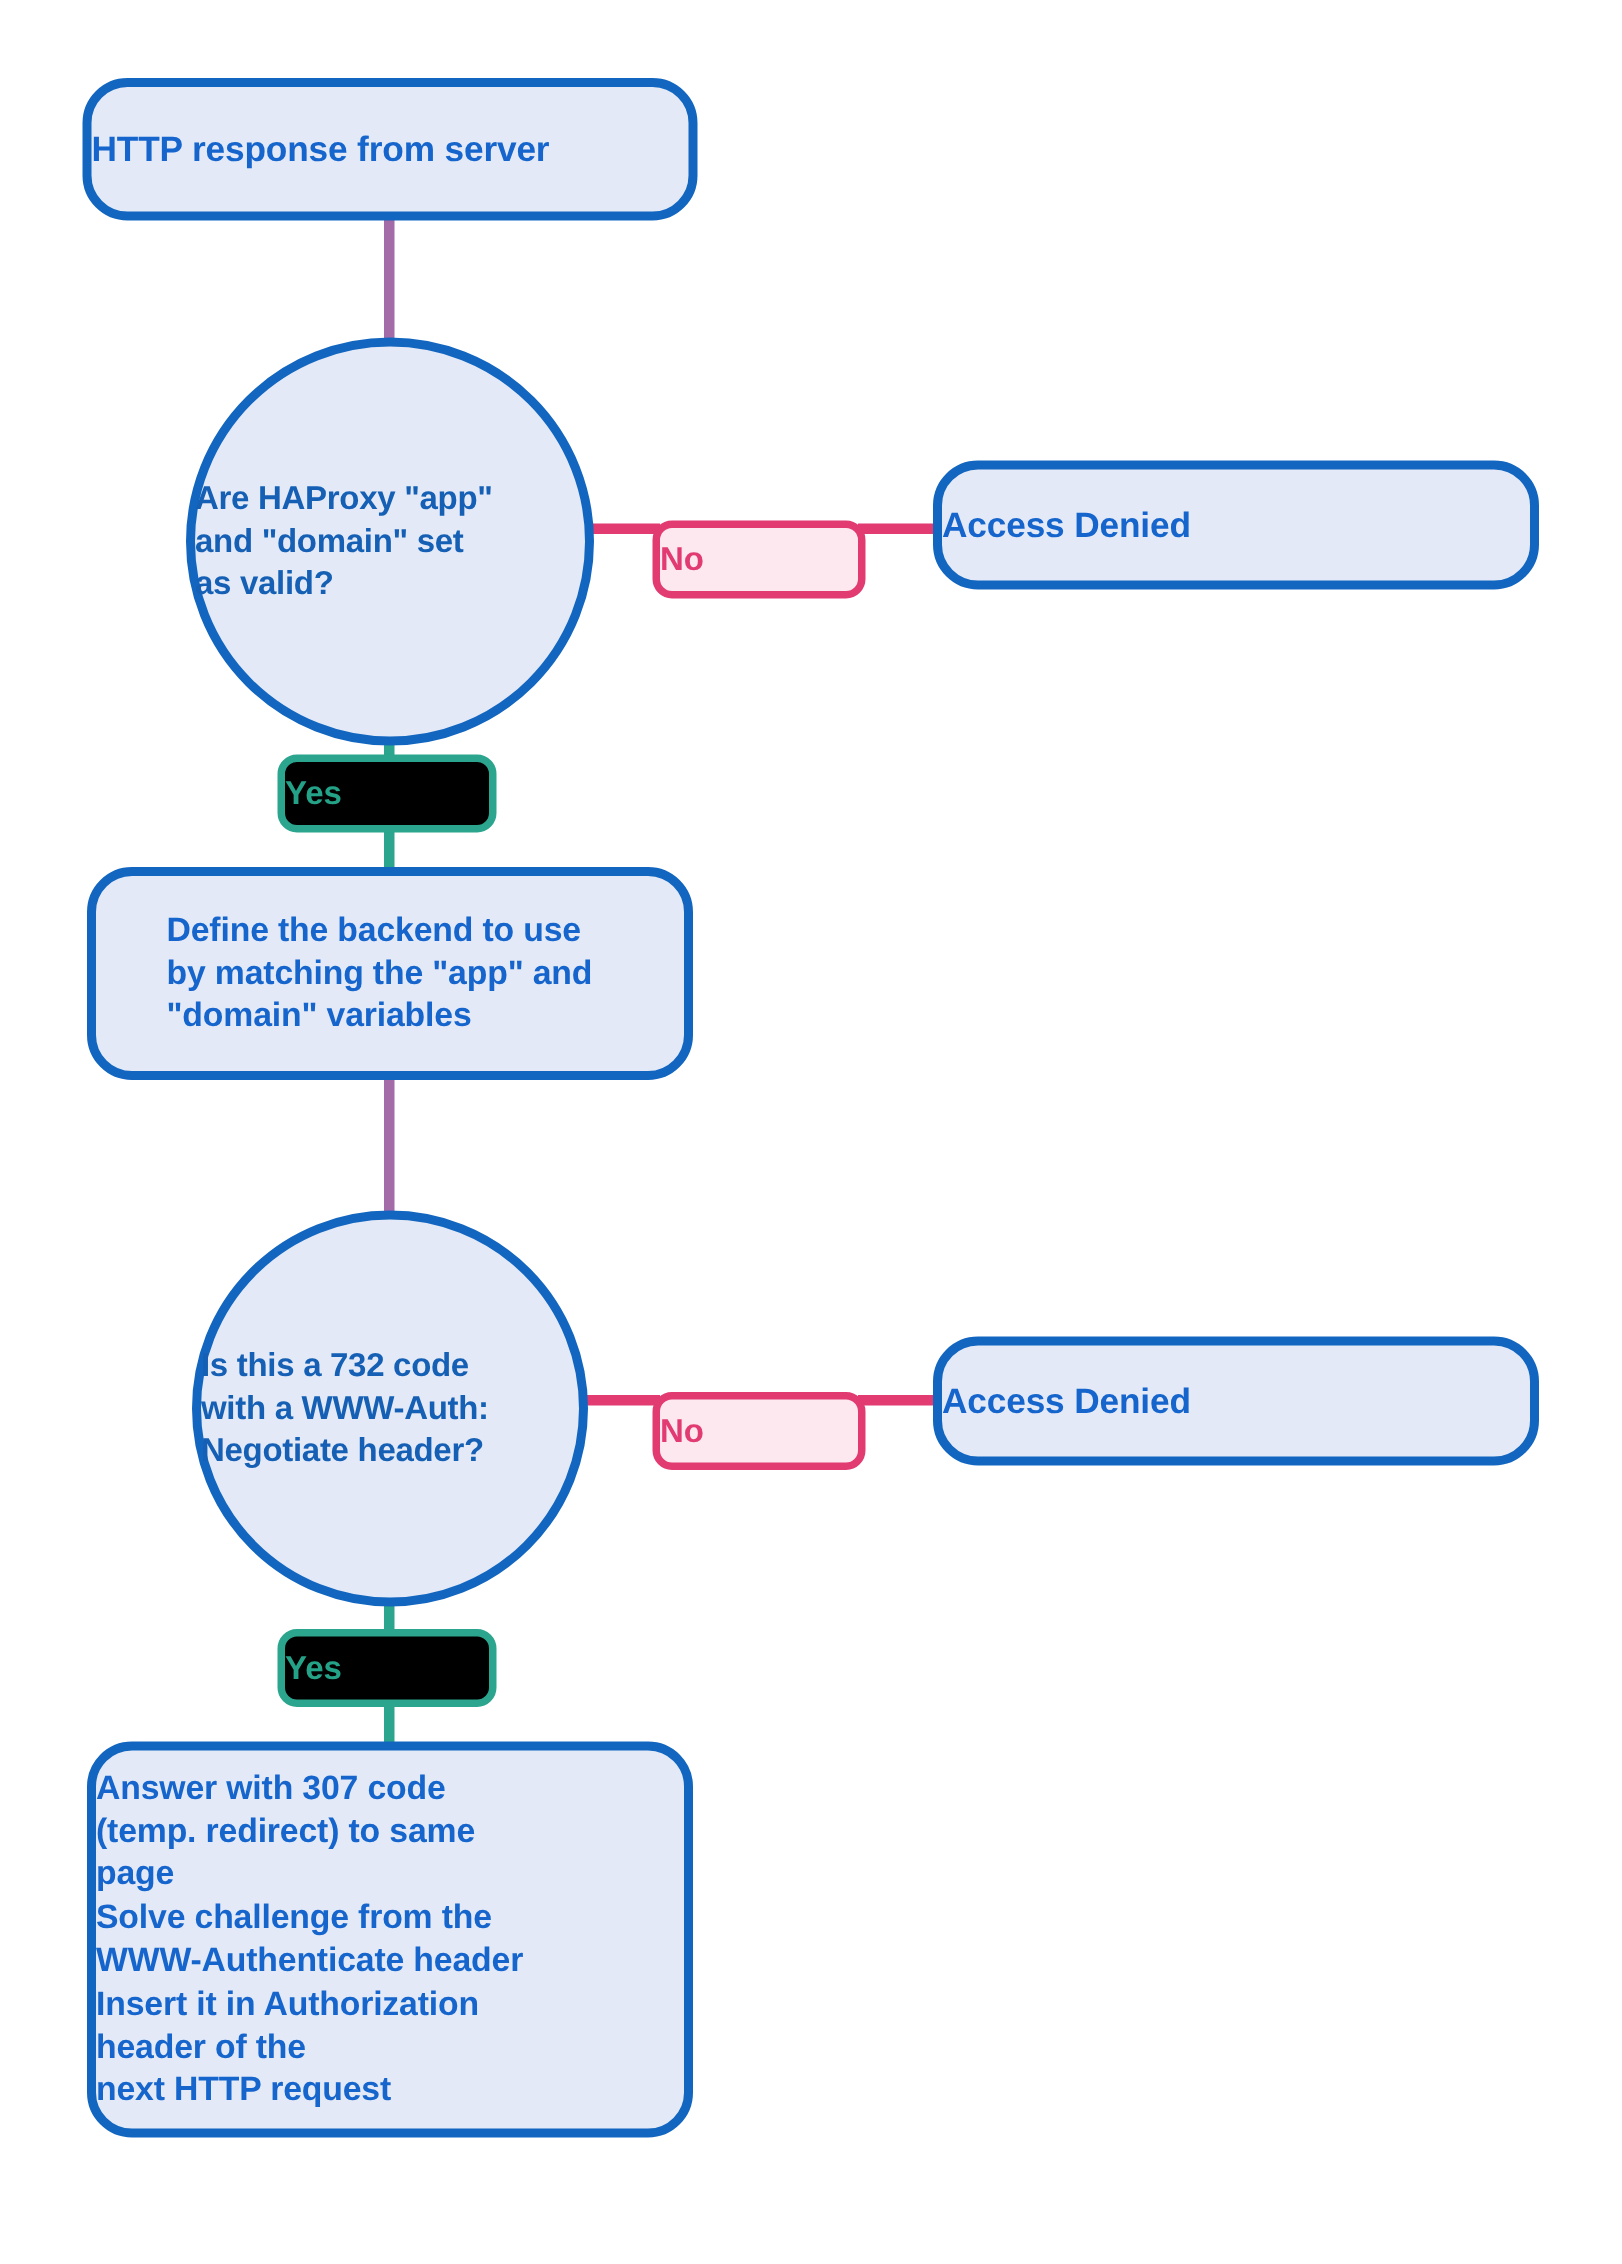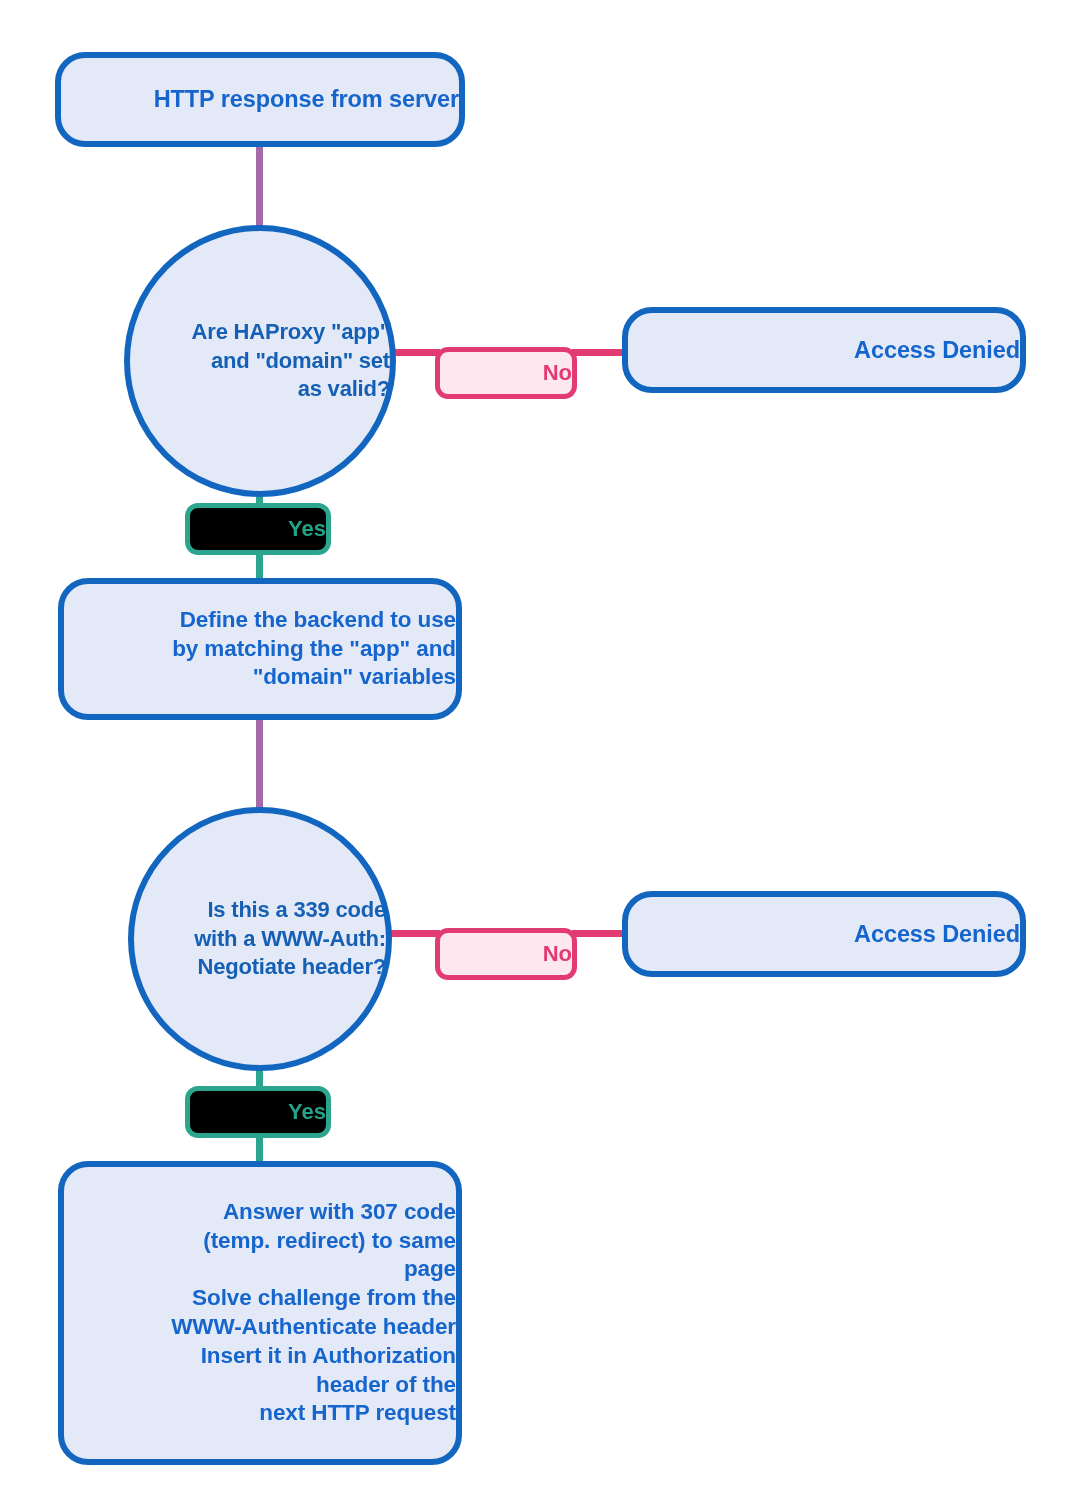--- a/index.html
+++ b/index.html
@@ -30,21 +30,21 @@
   .conn-green  { background: #2ba58d; }
   .conn-pink   { background: #e23b72; }
 
   
   .node {
     position: absolute;
     box-sizing: border-box;
     display: flex;
     align-items: center;
     justify-content: center;
-    text-align: right;
+    text-align: left;
     z-index: 2;
   }
 
   .box {
     background: #e3e9f7;
     border: 6px solid #1266bf;
     border-radius: 30px;
     color: #1565cc;
     font-weight: bold;
     line-height: 1.28;
@@ -84,21 +84,21 @@
   #n-start        { left: 55px;  top: 52px;   width: 410px; height: 95px;  font-size: 23.5px; }
   #n-q1           { left: 124px; top: 225px;  width: 272px; height: 272px; font-size: 22px;  }
   #n-denied1      { left: 622px; top: 307px;  width: 404px; height: 86px;  font-size: 23.5px; }
   #n-badge-no1    { left: 435px; top: 327px;  width: 142px; height: 52px;  font-size: 22px; }
   #n-badge-yes1   { left: 185px; top: 503px;  width: 146px; height: 52px;  font-size: 22px; }
   #n-define       { left: 58px;  top: 578px;  width: 404px; height: 142px; font-size: 22.5px; padding-left: 47px; }
   #n-q2           { left: 128px; top: 807px;  width: 264px; height: 264px; font-size: 22px; }
   #n-denied2      { left: 622px; top: 891px;  width: 404px; height: 86px;  font-size: 23.5px; }
   #n-badge-no2    { left: 435px; top: 908px;  width: 142px; height: 52px;  font-size: 22px; }
   #n-badge-yes2   { left: 185px; top: 1086px; width: 146px; height: 52px;  font-size: 22px; }
-  #n-answer       { left: 58px;  top: 1161px; width: 404px; height: 304px; font-size: 22.5px; }
+  #n-answer       { left: 58px;  top: 1161px; width: 404px; height: 264px; font-size: 22.5px; }
 
   
   #c-start-q1     { left: 256px; top: 144px;  height: 86px;  }
   #c-q1-yes       { left: 256px; top: 492px;  height: 16px;  }
   #c-yes1-define  { left: 256px; top: 550px;  height: 32px;  }
   #c-define-q2    { left: 256px; top: 716px;  height: 96px;  }
   #c-q2-yes       { left: 256px; top: 1066px; height: 24px;  }
   #c-yes2-answer  { left: 256px; top: 1133px; height: 32px;  }
 
   #c-q1-no        { left: 388px; top: 349px;  width: 52px;  }
@@ -145,21 +145,21 @@
     <span class="node-text">Yes</span>
   </div>
 
   <div class="node box" id="n-define">
     <span class="node-text">Define the backend to use
 by matching the "app" and
 "domain" variables</span>
   </div>
 
   <div class="node circle" id="n-q2">
-    <span class="node-text">Is this a 339 code
+    <span class="node-text">Is this a 732 code
 with a WWW-Auth:
 Negotiate header?</span>
   </div>
 
   <div class="node badge badge-no" id="n-badge-no2">
     <span class="node-text">No</span>
   </div>
 
   <div class="node box" id="n-denied2">
     <span class="node-text">Access Denied</span>

